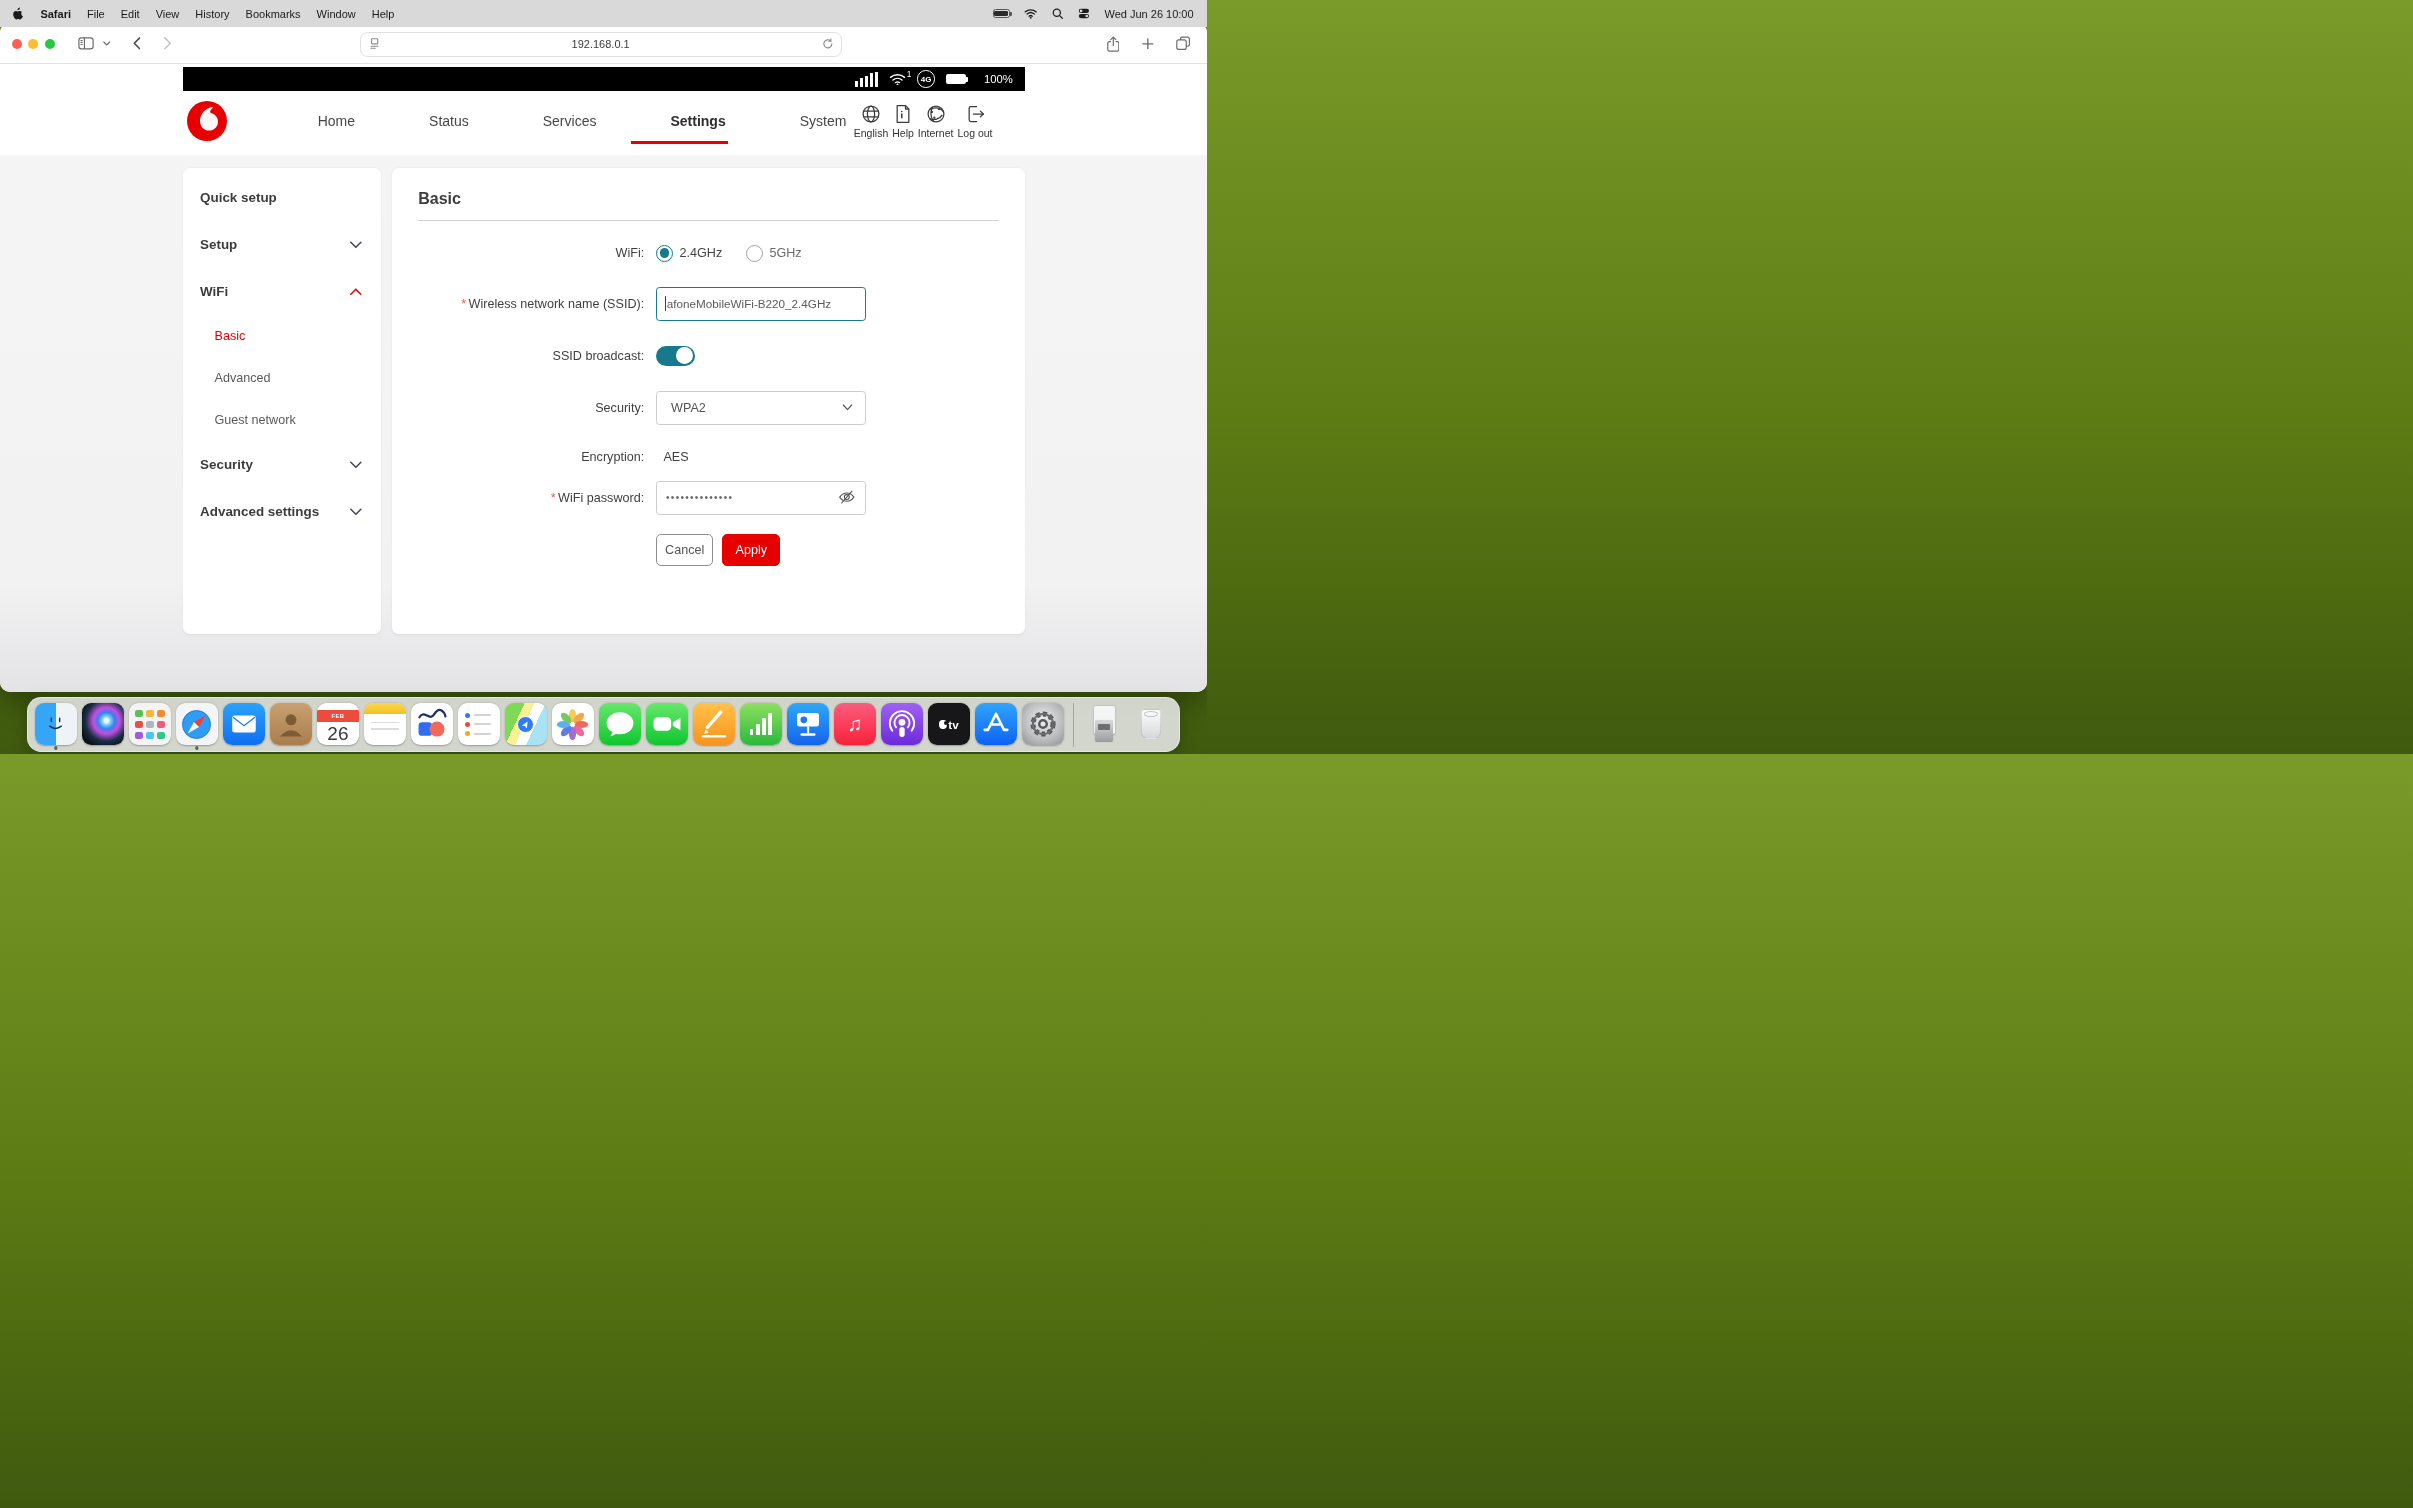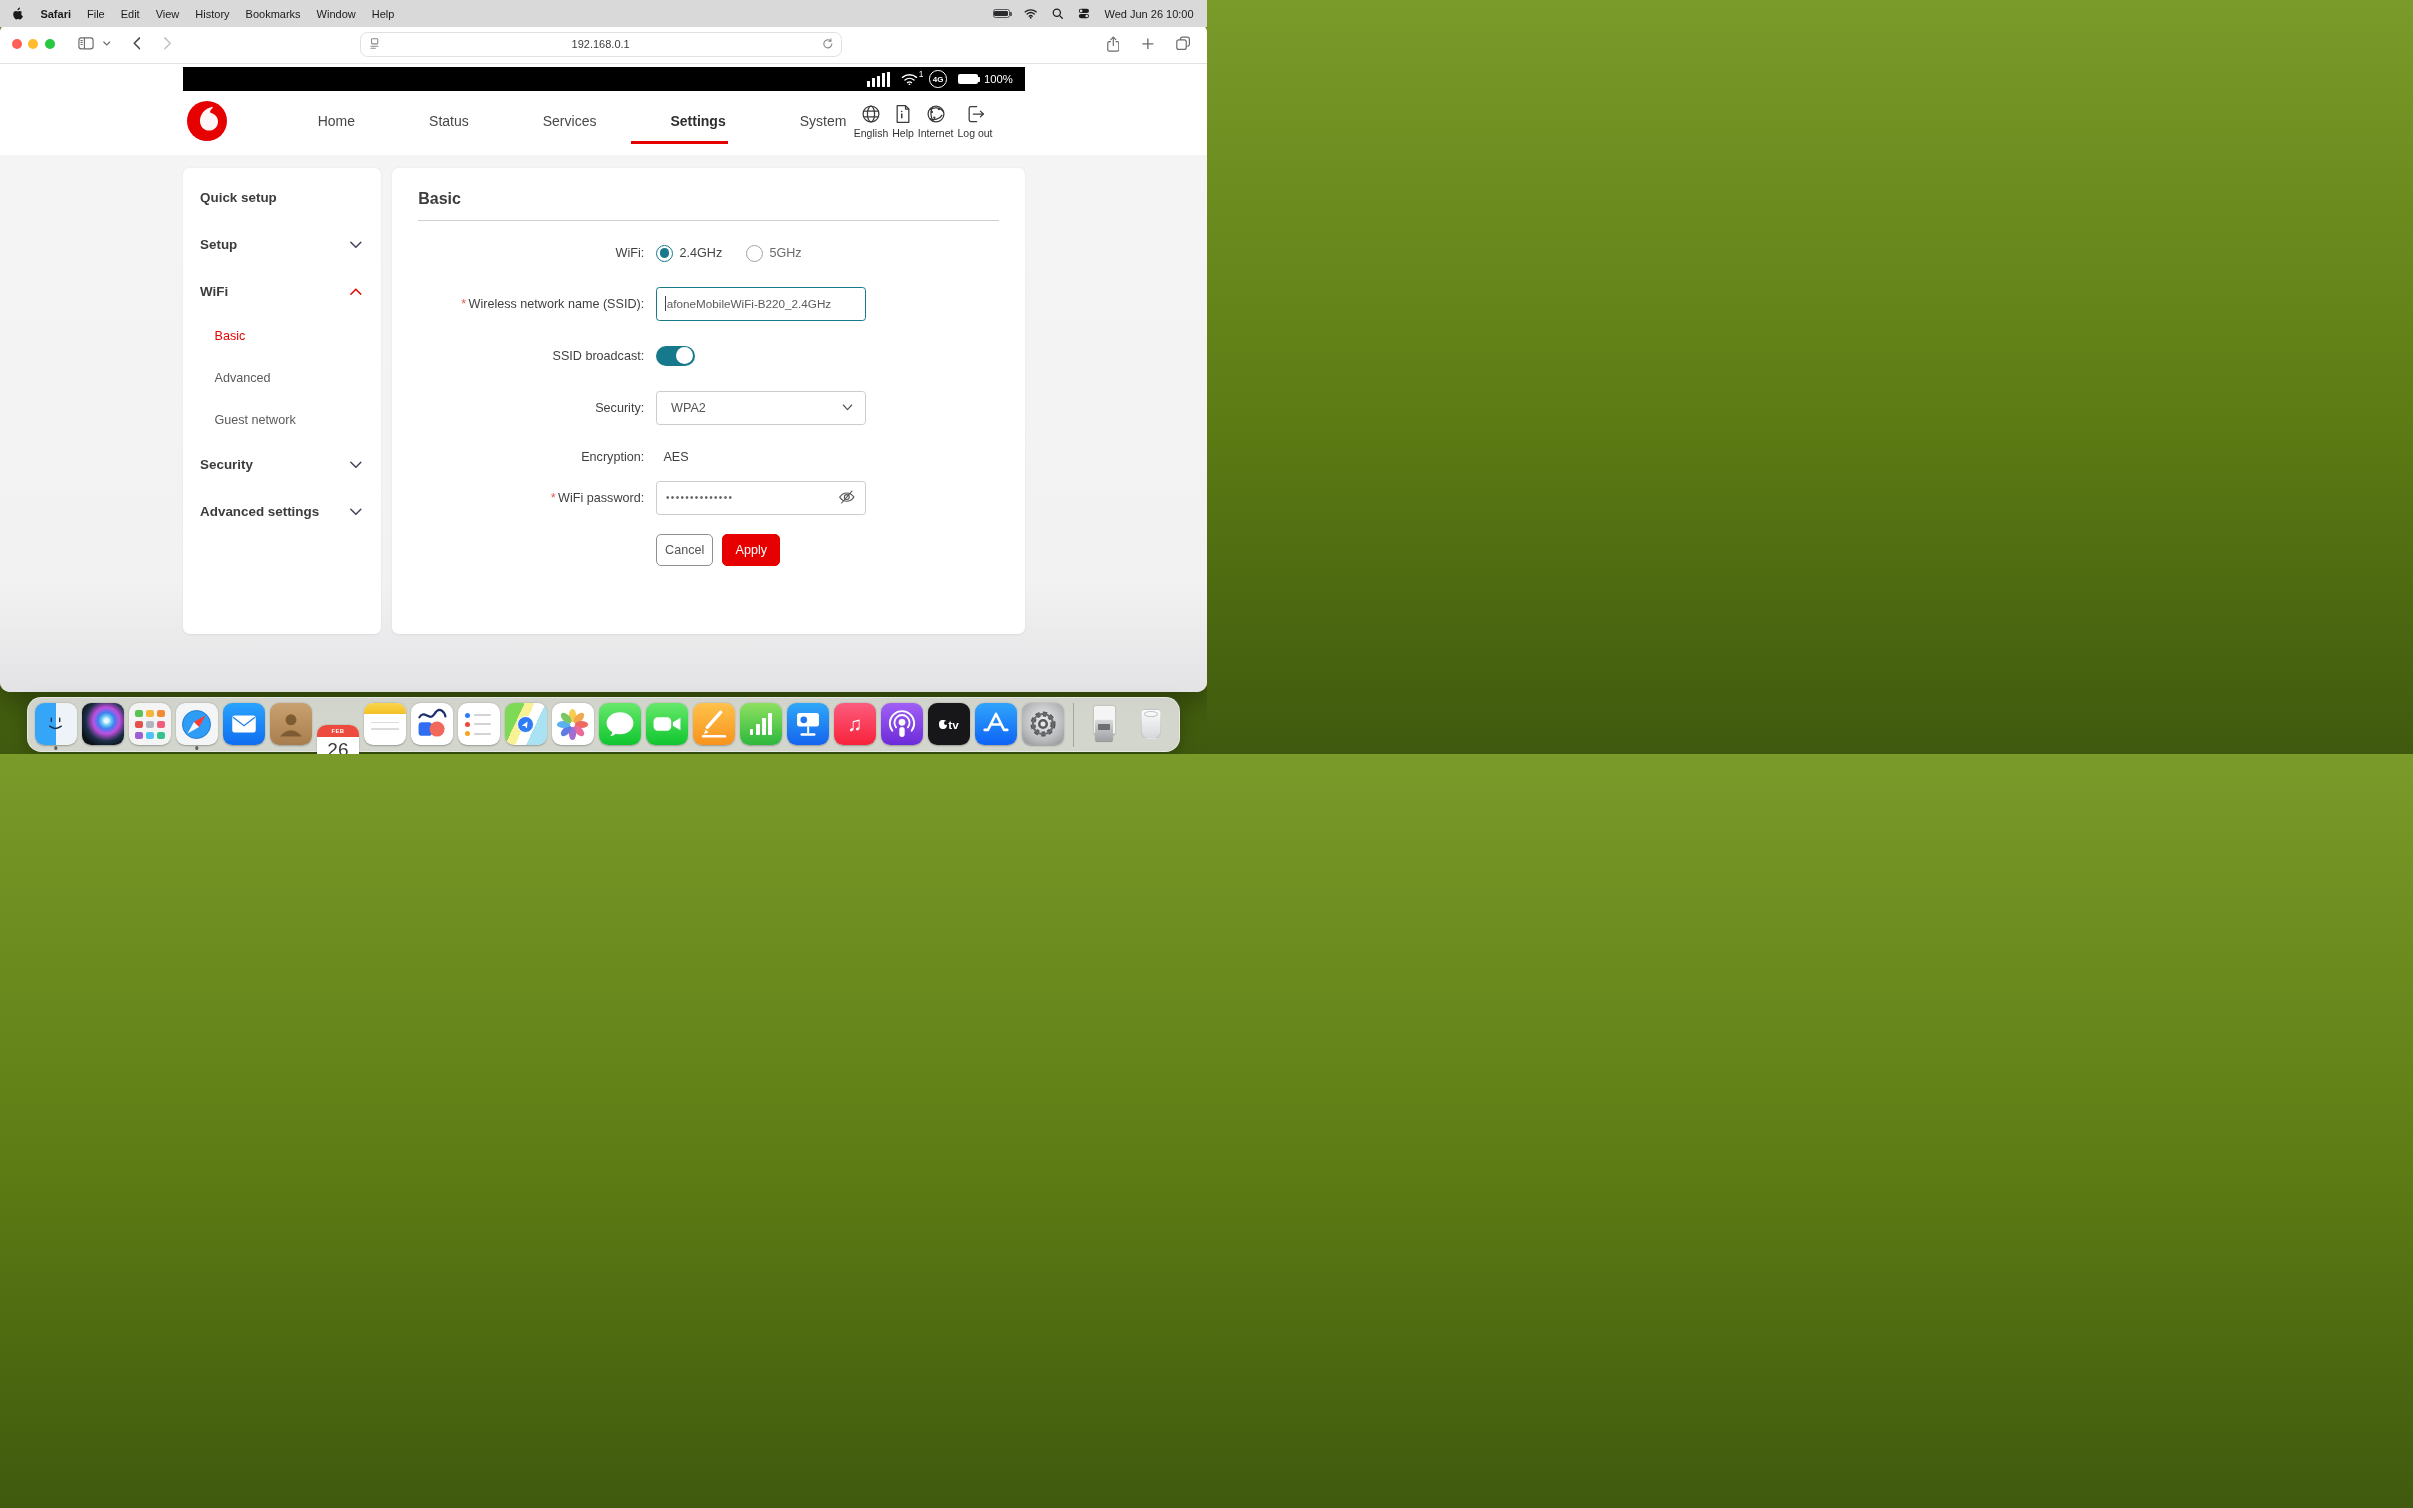--- a/index.html
+++ b/index.html
@@ -45,21 +45,21 @@
 
   
   .devbar { margin-top:3.4px; height:23.5px; background:#000; display:flex; align-items:center;
     justify-content:flex-end; gap:11px; padding-right:11.7px; color:#fff; }
   .sigbars { display:flex; align-items:flex-end; gap:2.1px; }
   .sigbars i { display:block; width:2.9px; background:#fff; border-radius:0.4px; }
   .wifiwrap { position:relative; }
   .wifiwrap sup { position:absolute; top:-3.4px; right:-5px; font-size:8.4px; color:#fff; }
   .badge4g { width:17.6px; height:17.6px; border:1.3px solid #fff; border-radius:50%;
     font-size:8px; font-weight:bold; display:flex; align-items:center; justify-content:center; }
-  .devbatt { display:flex; align-items:center; gap:6px; }
+  .devbatt { display:flex; align-items:center; gap:18px; }
   .devbatt .shell { width:20px; height:10px; background:#fff; border-radius:2.1px; position:relative; }
   .devbatt .shell::after { content:""; position:absolute; right:-2.5px; top:2.5px; width:2.1px; height:5px; background:#fff; border-radius:0 0.8px 0.8px 0; }
   .devbatt .pct { font-size:11.3px; }
 
   
   .sitehdr { height:61px; background:#fff; display:flex; align-items:center; }
   .vlogo { width:40px; height:40px; margin-left:4.2px; flex:none; }
   .mainnav { display:flex; margin-left:54px; gap:37px; align-items:center; }
   .navitem { font-size:14px; color:#474747; cursor:pointer; padding-bottom:0;padding-left:37px; }
   .navitem.active { font-weight:bold; color:#2e2e2e; position:relative; }
@@ -127,21 +127,21 @@
     box-shadow:0 0.8px 1.7px rgba(0,0,0,.28); overflow:hidden; cursor:pointer; }
   .di.flat { box-shadow:none; overflow:visible; }
   .di-finder { background:linear-gradient(90deg,#35a5f8 0 50%,#eef3f7 50%); }
   .di-siri { background:radial-gradient(circle at 58% 42%,#eaf6ff 0 6%,#6fd0f2 13%,#3f7df0 24%,#c04fe0 38%,#1a2f45 60%,#0c1118 80%); }
   .di-launchpad { background:#f4f4f4; }
   .lp-grid { display:grid; grid-template-columns:repeat(3,7.5px); gap:3.4px; }
   .lp-grid span { width:7.5px; height:7.5px; border-radius:2.1px; display:block; }
   .di-safari { background:#f3f5f7; }
   .di-mail { background:linear-gradient(#29a3fd,#0f6ef0); }
   .di-contacts { background:linear-gradient(#c9a06f,#a97e4e); }
-  .di-calendar { background:#fff; flex-direction:column; justify-content:flex-start;margin-top:22px; }
+  .di-calendar { background:#fff; flex-direction:column; justify-content:flex-end; }
   .cal-top { width:100%; height:11.7px; background:#ec4b3e; color:#fff; font-size:5.9px; font-weight:bold;
     display:flex; align-items:center; justify-content:center; letter-spacing:0.4px; }
   .cal-day { font-size:19px; font-weight:300; color:#3a3a3a; margin-top:1.7px; }
   .di-notes { background:#fff; }
   .notes-top { position:absolute; top:0; left:0; right:0; height:11px; background:linear-gradient(#fbd54c,#f3c125); }
   .notes-line1,.notes-line2 { position:absolute; left:6.7px; right:6.7px; height:1.7px; background:#dcdcdc; }
   .notes-line1{ top:18.4px; } .notes-line2{ top:25px; }
   .di-freeform { background:#fff; }
   .di-reminders { background:#fff; flex-direction:column; align-items:flex-start; gap:4.2px; padding-left:7.5px; }
   .rem-row { display:flex; align-items:center; gap:3.4px; }

